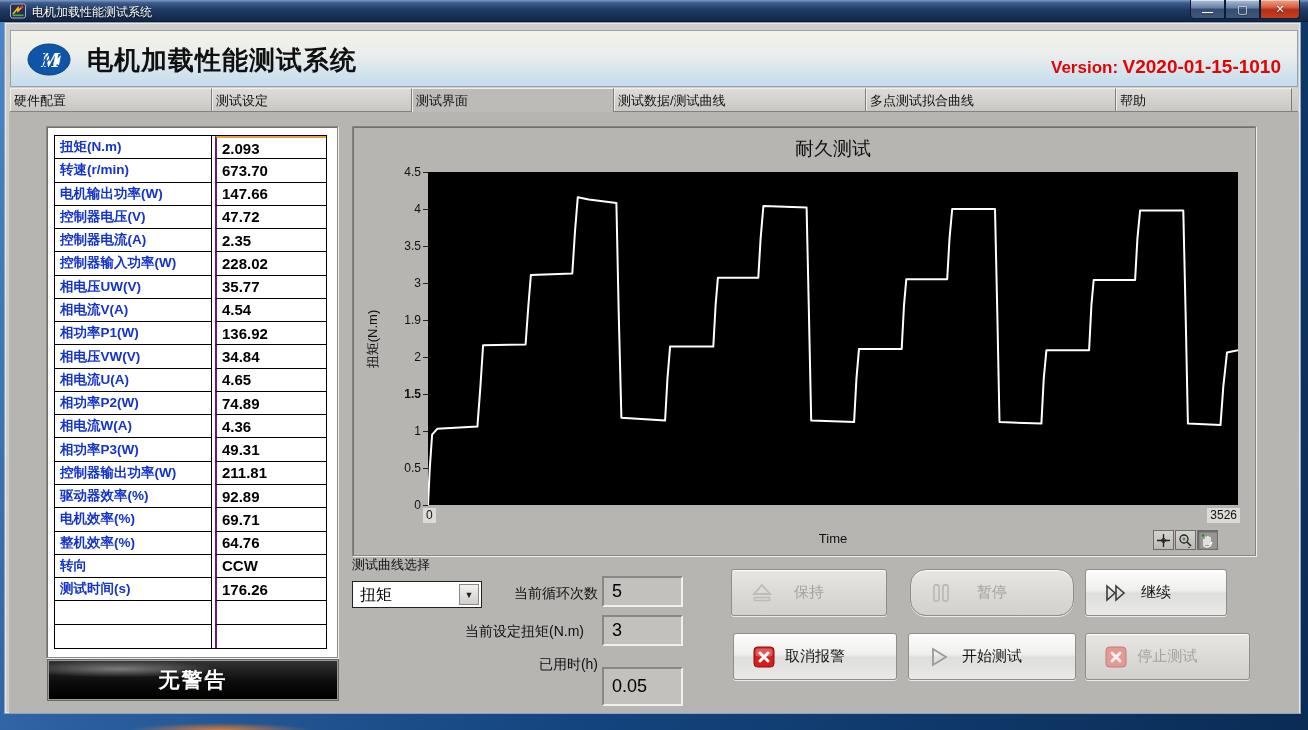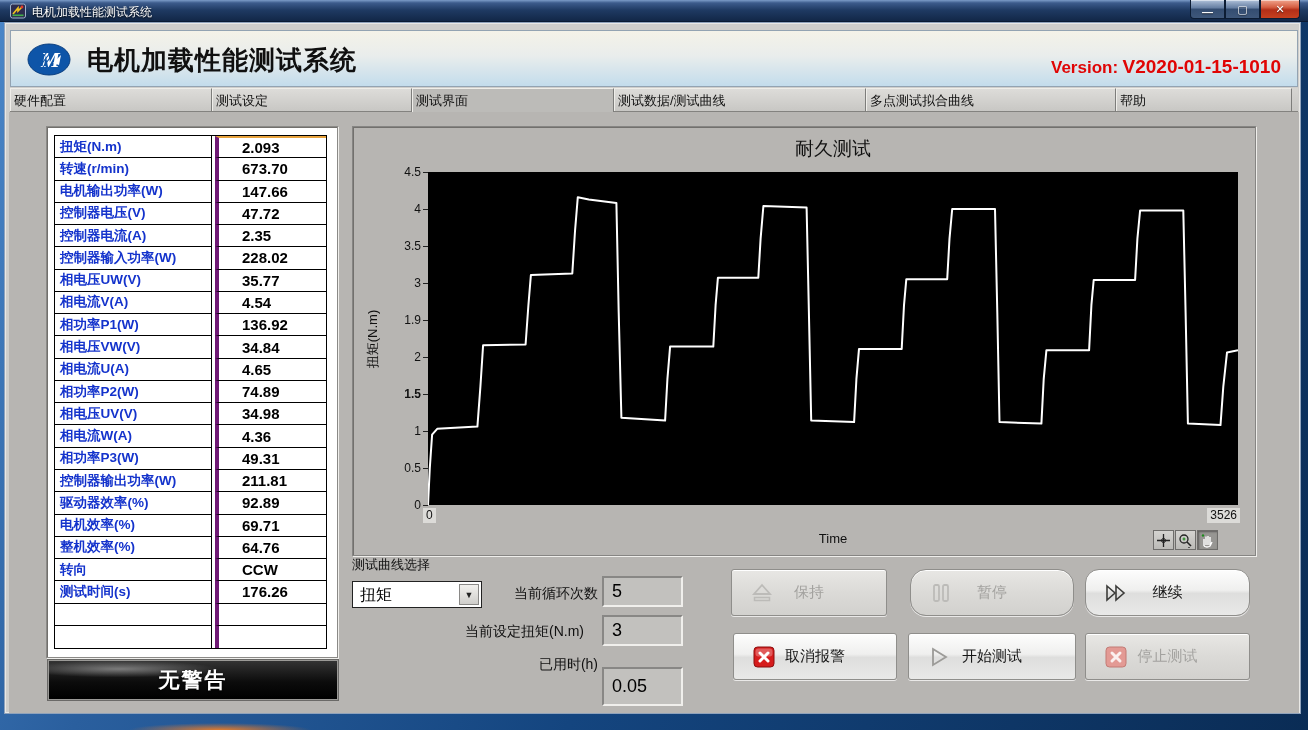--- a/index.html
+++ b/index.html
@@ -55,22 +55,22 @@
 
   
   .table-panel { position:absolute; left:46px; top:126px; width:292px; height:532px; background:#fff;
     border:1px solid #8b8a87; box-shadow:inset 1px 1px 0 #716f6c, 1px 1px 0 #f0efec; }
   .mtable { position:absolute; left:54px; top:135px; width:273px; height:514px; border:1px solid #000; background:#fff; display:flex; flex-direction:column; }
   .trow { display:flex; flex:1; min-height:0; }
   .trow:not(:last-child) .tl, .trow:not(:last-child) .tv { border-bottom:1px solid #000; }
   .tl { width:157px; border-right:1px solid #000; font-size:13.5px; font-weight:bold; color:#1433cc;
     padding-left:5px; display:flex; align-items:center; overflow:hidden; white-space:nowrap; }
   .tg { width:3px; background:#fff; }
-  .tv { flex:1; border-left:4px solid #701a75; font-size:15px; font-weight:bold; color:#000;
-    padding-left:23px; display:flex; align-items:center; overflow:hidden; }
+  .tv { flex:1; border-left:2px solid #701a75; font-size:15px; font-weight:bold; color:#000;
+    padding-left:5px; display:flex; align-items:center; overflow:hidden; }
   .tv.focus { border-top:2px solid #e8a33d; }
 
   
   .warning-box { position:absolute; left:48px; top:660px; width:290px; height:40px;
     border:1px solid #9b9a97; outline:1px solid #6a6967;
     background:radial-gradient(ellipse 140px 12px at 70px 8px, rgba(255,255,255,.40), rgba(255,255,255,0) 70%),
                linear-gradient(180deg,#333 0%,#0c0c0c 55%,#000 100%);
     display:flex; align-items:center; justify-content:center; }
   .warning-box span { color:#fff; font-size:21px; font-weight:bold; letter-spacing:2px; text-shadow:0 1px 2px #000; }
 
@@ -227,25 +227,20 @@
         <div class="tl">相电流U(A)</div>
         <div class="tg"></div>
         <div class="tv">4.65</div>
       </div>
       <div class="trow">
         <div class="tl">相功率P2(W)</div>
         <div class="tg"></div>
         <div class="tv">74.89</div>
       </div>
       <div class="trow">
-        <div class="tl">相电压UV(V)</div>
-        <div class="tg"></div>
-        <div class="tv">34.98</div>
-      </div>
-      <div class="trow">
         <div class="tl">相电流W(A)</div>
         <div class="tg"></div>
         <div class="tv">4.36</div>
       </div>
       <div class="trow">
         <div class="tl">相功率P3(W)</div>
         <div class="tg"></div>
         <div class="tv">49.31</div>
       </div>
       <div class="trow">
@@ -369,21 +364,21 @@
       </div>
       <div class="btn disabled" style="left: 910px; top: 569px; width: 164px; height: 47px; border-radius: 16px;">
         <span class="bicon">
           <svg viewBox="0 0 24 24">
             <rect x="5" y="4" width="5" height="16" rx="1.5" fill="none" stroke="#bcbbb8" stroke-width="1.8"></rect>
             <rect x="14" y="4" width="5" height="16" rx="1.5" fill="none" stroke="#bcbbb8" stroke-width="1.8"></rect>
           </svg>
         </span>
         <span class="blabel">暂停</span>
       </div>
-      <div class="btn" style="left: 1085px; top: 569px; width: 165px; height: 47px; border-radius: 14px;">
+      <div class="btn" style="left: 1085px; top: 569px; width: 142px; height: 47px;">
         <span class="bicon">
           <svg viewBox="0 0 24 24">
             <path d="M3 5 L11 12 L3 19 Z" fill="none" stroke="#3c3c3a" stroke-width="1.6"></path>
             <path d="M12 5 L20 12 L12 19 Z" fill="none" stroke="#3c3c3a" stroke-width="1.6"></path>
           </svg>
         </span>
         <span class="blabel">继续</span>
       </div>
       <div class="btn" style="left: 733px; top: 633px; width: 164px; height: 47px;">
         <span class="bicon">

